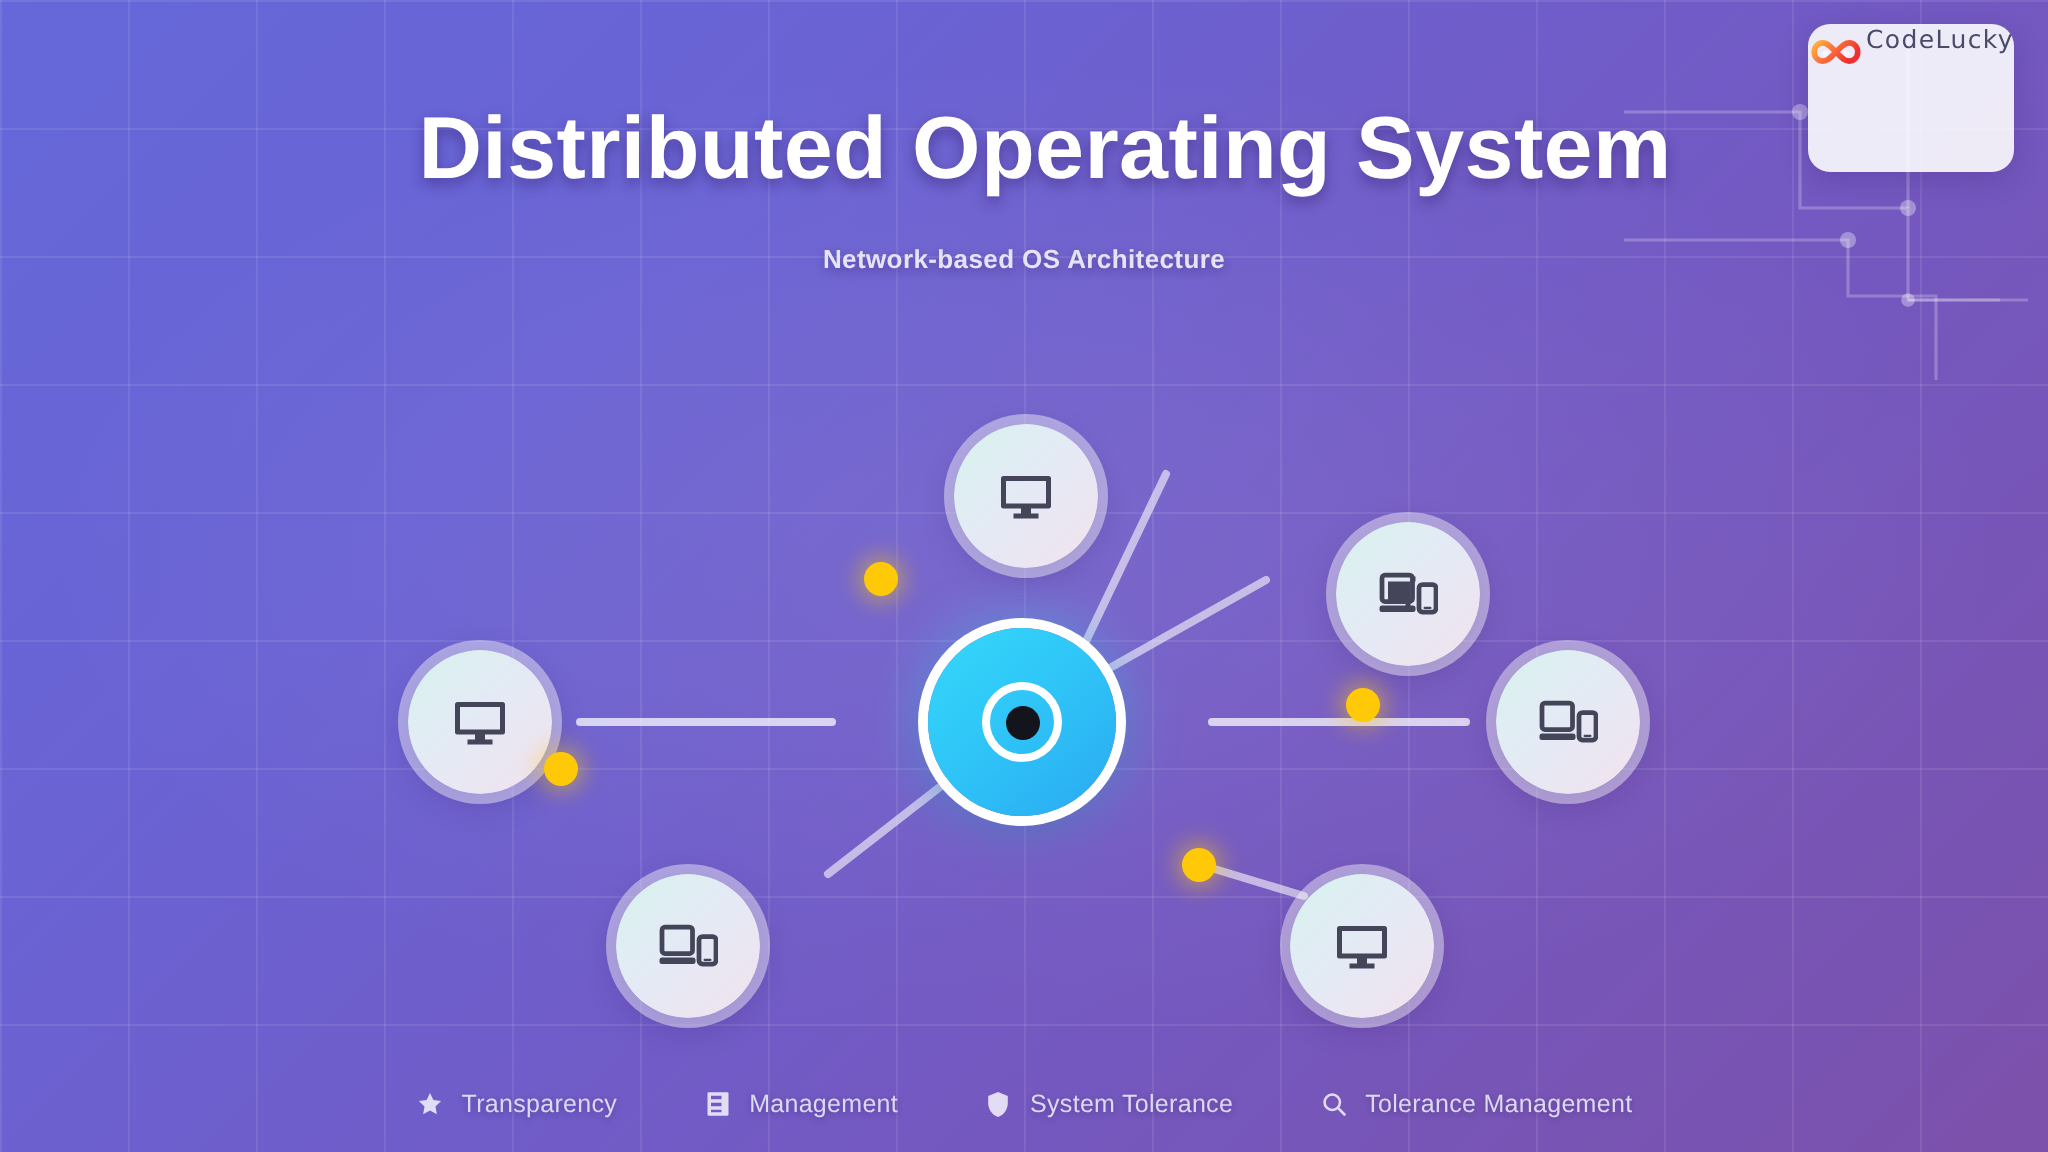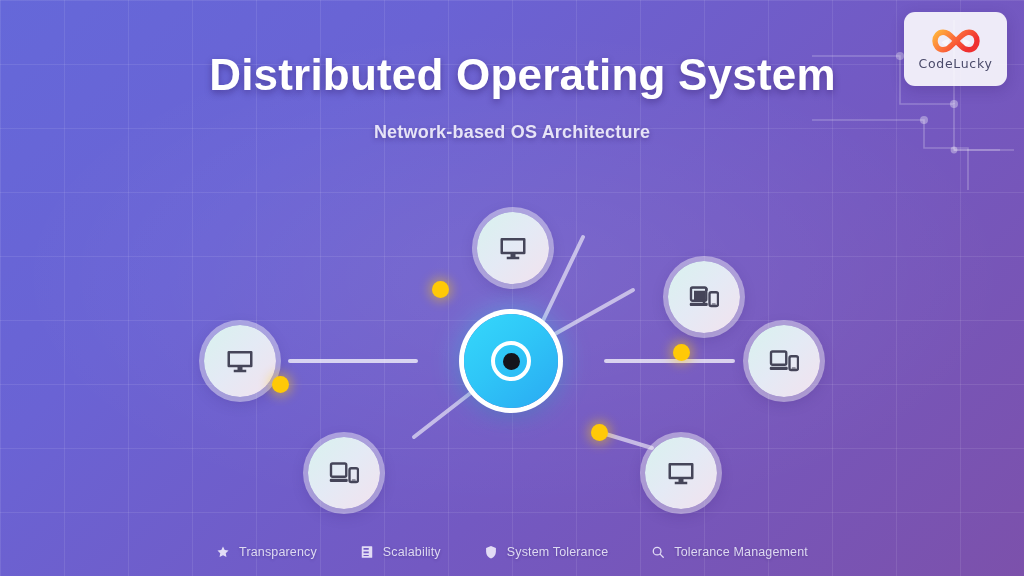--- a/index.html
+++ b/index.html
@@ -36,34 +36,34 @@
   #header { position:absolute; top:0; left:0; width:1024px; text-align:center; }
   #title {
     margin-top:50px;
     font-size:44px; font-weight:bold; color:#ffffff;
     letter-spacing:.2px;
     text-shadow:0 3px 7px rgba(40,20,90,.42);
     padding-left:21px;
   }
   #subtitle {
     margin-top:22px;
-    font-size:18px; font-weight:bold; color:#e6e3f7;
+    font-size:13px; font-weight:bold; color:#e6e3f7;
     letter-spacing:.2px;
     text-shadow:0 2px 5px rgba(40,20,90,.35);
   }
 
   
   #logo-card {
     position:absolute; top:12px; right:17px;
     width:103px; height:74px;
     background:rgba(255,255,255,.88);
     border-radius:11px;
     box-shadow:0 4px 14px rgba(50,25,100,.22);
-    display:flex; flex-direction:column;
-    align-items:center; justify-content:center;
+    display:flex; flex-direction:row;
+    align-items:flex-start; justify-content:center;
     gap:1px;
   }
   #logo-mark { width:54px; height:28px; display:block; }
   #logo-text {
     font-size:12.5px; color:#4a4a6a; letter-spacing:.7px;
     font-family:"DejaVu Sans", sans-serif;
   }
 
   
   #circuit { position:absolute; top:0; right:0; width:220px; height:190px; }
@@ -233,21 +233,21 @@
       <svg class="legend-icon" viewBox="0 0 24 24" fill="#ece8fa">
         <path d="M12 2.5l2.9 6.1 6.6.9-4.8 4.6 1.2 6.6L12 17.6 6.1 20.7l1.2-6.6-4.8-4.6 6.6-.9z"></path>
       </svg>
       <span class="legend-label">Transparency</span>
     </div>
 
     <div class="legend-item">
       <svg class="legend-icon" viewBox="0 0 24 24" fill="#ece8fa">
         <path d="M4 2h16a1 1 0 0 1 1 1v18a1 1 0 0 1-1 1H4a1 1 0 0 1-1-1V3a1 1 0 0 1 1-1zm2 3v3h9V5H6zm0 6v3h9v-3H6zm0 6v2h9v-2H6z"></path>
       </svg>
-      <span class="legend-label">Scalability</span>
+      <span class="legend-label">Management</span>
     </div>
 
     <div class="legend-item">
       <svg class="legend-icon" viewBox="0 0 24 24" fill="#ece8fa">
         <path d="M12 1.8l8.4 3.3v6.3c0 5.3-3.5 10.1-8.4 11.8C7.1 21.5 3.6 16.7 3.6 11.4V5.1z"></path>
       </svg>
       <span class="legend-label">System Tolerance</span>
     </div>
 
     <div class="legend-item">

